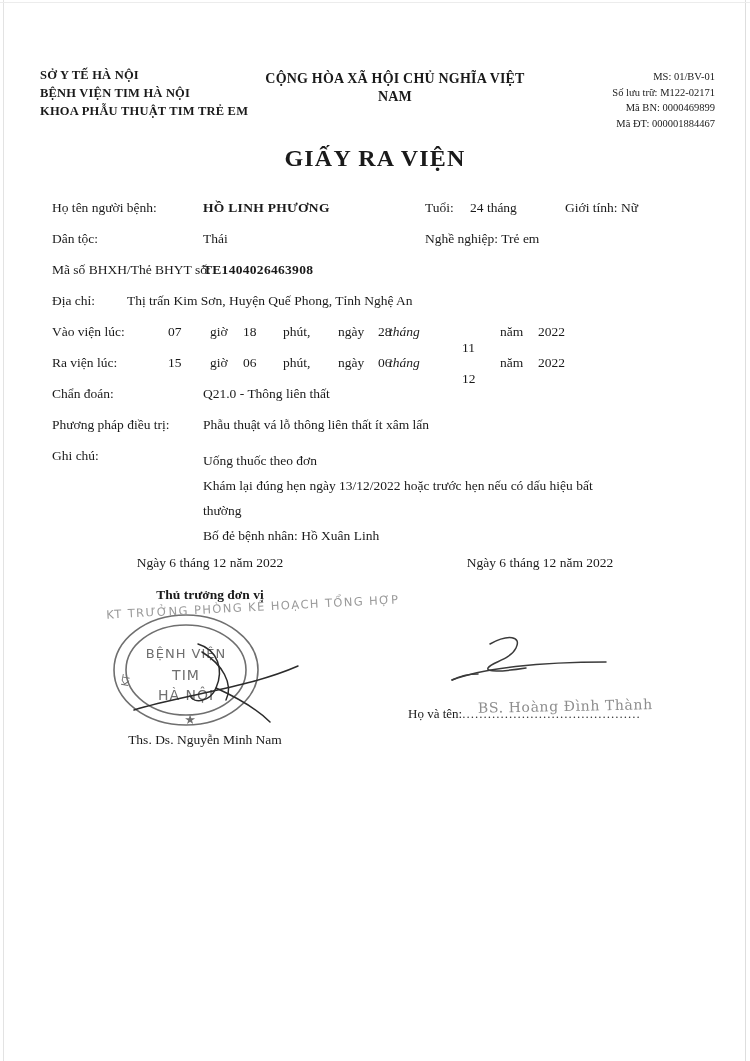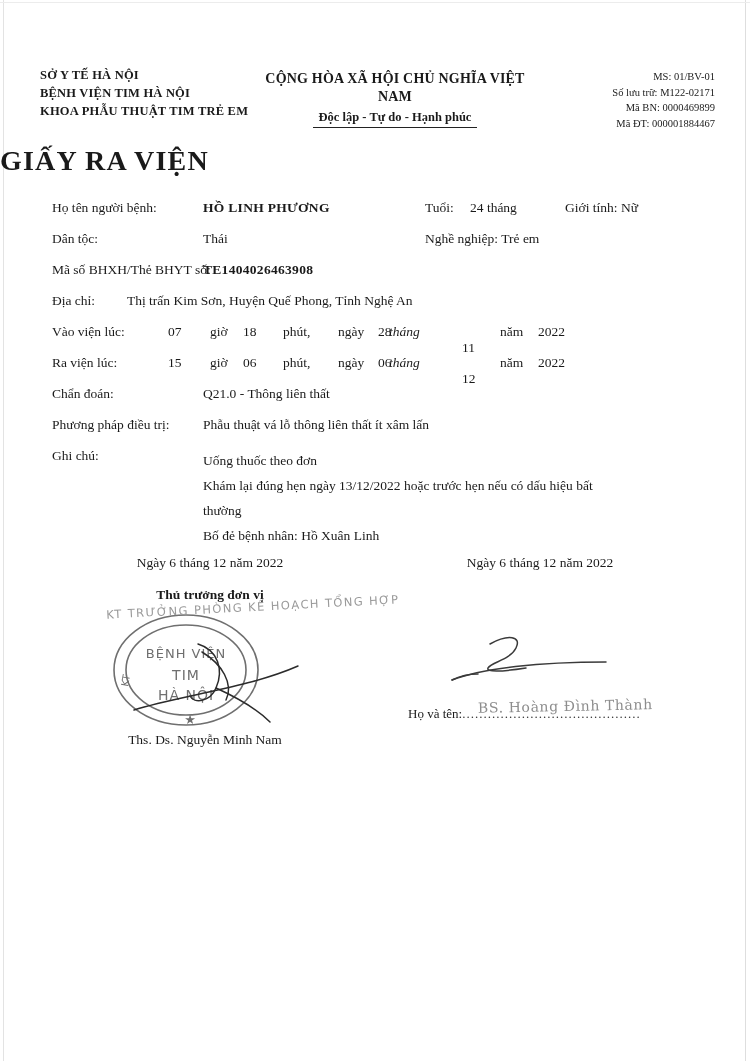--- a/index.html
+++ b/index.html
@@ -80,22 +80,22 @@
     text-align: right;
     font-size: 10.5px;
     line-height: 15.5px;
   }
 
   
   .doc-title {
     position: absolute;
     left: 0; top: 145px;
     width: 750px;
-    text-align: left;
-    font-size: 28px;
+    text-align: center;
+    font-size: 24px;
     font-weight: bold;
     letter-spacing: 1.2px;
   }
 
   
   .fields {
     position: absolute;
     left: 0; top: 200px;
     width: 750px;
     font-size: 13.5px;
@@ -246,21 +246,20 @@
   <div class="header">
 
     <div class="hdr-left">
       <div>SỞ Y TẾ HÀ NỘI</div>
       <div>BỆNH VIỆN TIM HÀ NỘI</div>
       <div>KHOA PHẪU THUẬT TIM TRẺ EM</div>
     </div>
 
     <div class="hdr-center">
       <div class="nation">CỘNG HÒA XÃ HỘI CHỦ NGHĨA VIỆT NAM</div>
-      <div class="motto">Độc lập - Tự do - Hạnh phúc</div>
     </div>
 
     <div class="hdr-right">
       <div>MS: 01/BV-01</div>
       <div>Số lưu trữ: M122-02171</div>
       <div>Mã BN: 0000469899</div>
       <div>Mã ĐT: 000001884467</div>
     </div>
   </div>
 

